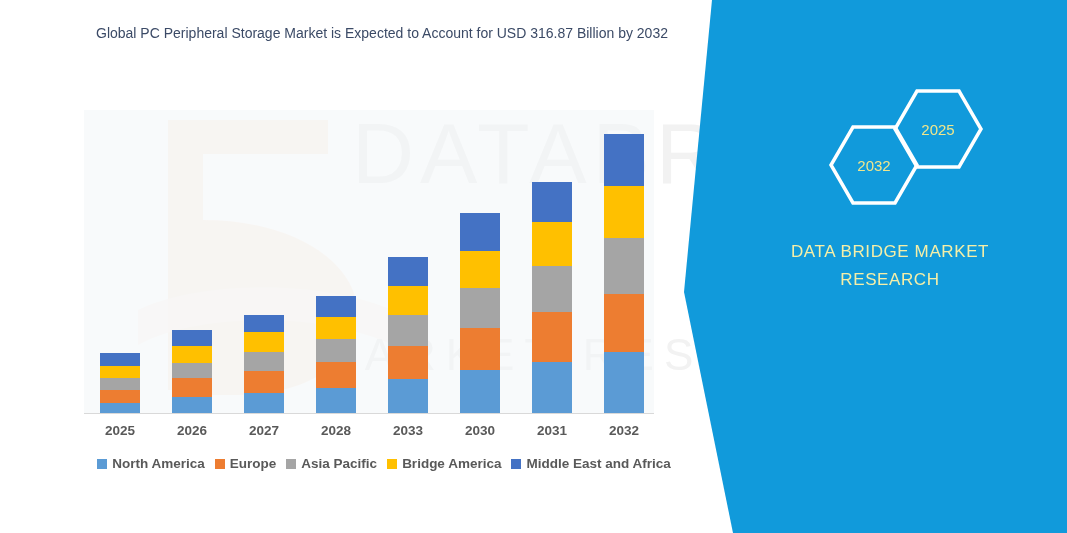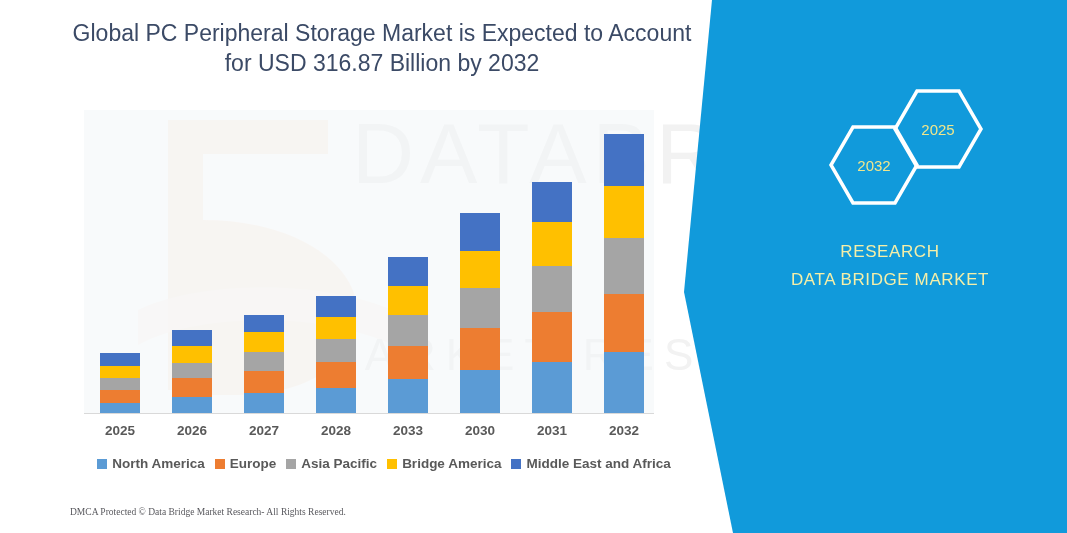--- a/index.html
+++ b/index.html
@@ -55,21 +55,21 @@
     opacity: 0.09;
   }
 
   
   .chart-title {
     position: absolute;
     left: 62px;
     top: 18px;
     width: 640px;
     text-align: center;
-    font-size: 23px;
+    font-size: 14px;
     line-height: 30px;
     color: #3b4a66;
     font-family: "Liberation Sans", sans-serif;
     font-weight: 400;
   }
 
   .plot-bg {
     position: absolute;
     left: 84px;
     top: 110px;
@@ -385,21 +385,20 @@
         <span class="legend-swatch" style="background: rgb(255, 192, 0);"></span>
         <span>Bridge America</span>
       </div>
       <div class="legend-item">
         <span class="legend-swatch" style="background: rgb(68, 114, 196);"></span>
         <span>Middle East and Africa</span>
       </div>
     </div>
 
   <div class="footer">
-    <div>DMCA Protected © Data Bridge Market Research-  All Rights Reserved.</div>
   </div>
 
   <svg class="blue-panel" viewBox="0 0 1067 533" preserveAspectRatio="none">
     <path d="M712,0 L1067,0 L1067,533 L733,533 L684,292 Z" fill="#119ADB"></path>
   </svg>
 
   <div class="panel-content">
 
     <div class="hex-wrap">
       <div class="hex hex-2025">
@@ -410,19 +409,19 @@
       </div>
       <div class="hex hex-2032">
         <svg viewBox="0 0 92 82">
           <polygon points="25,3 67,3 89,41 67,79 25,79 3,41" fill="none" stroke="#ffffff" stroke-width="3.5"></polygon>
         </svg>
         <span>2032</span>
       </div>
     </div>
 
     <div class="brand-text">
+      <div>DATA BRIDGE MARKET</div>
       <div>RESEARCH</div>
-      <div>DATA BRIDGE MARKET</div>
     </div>
 
   </div>
 
 </div>
 
 </body></html>

